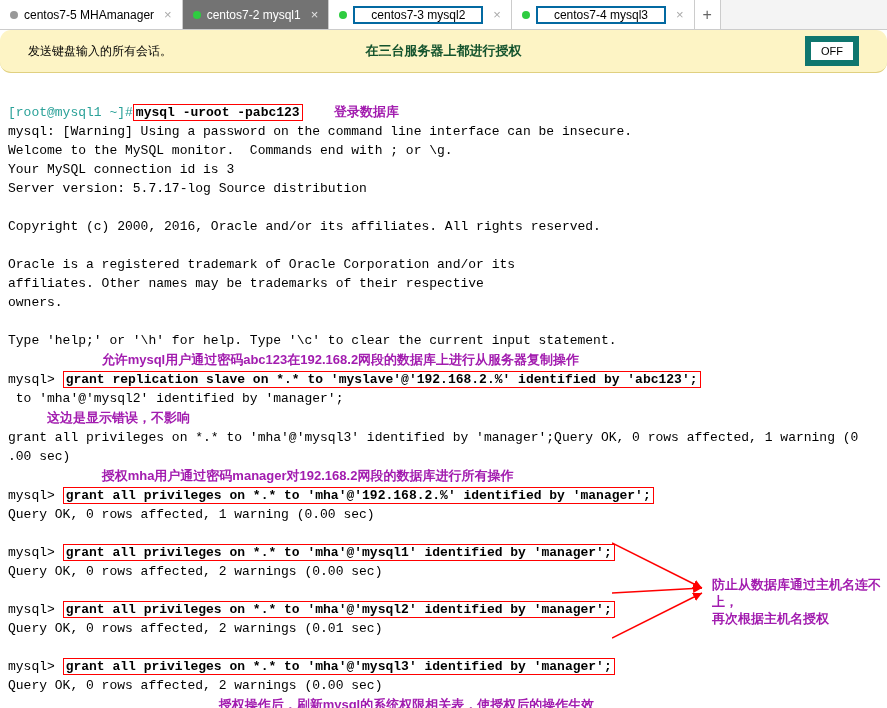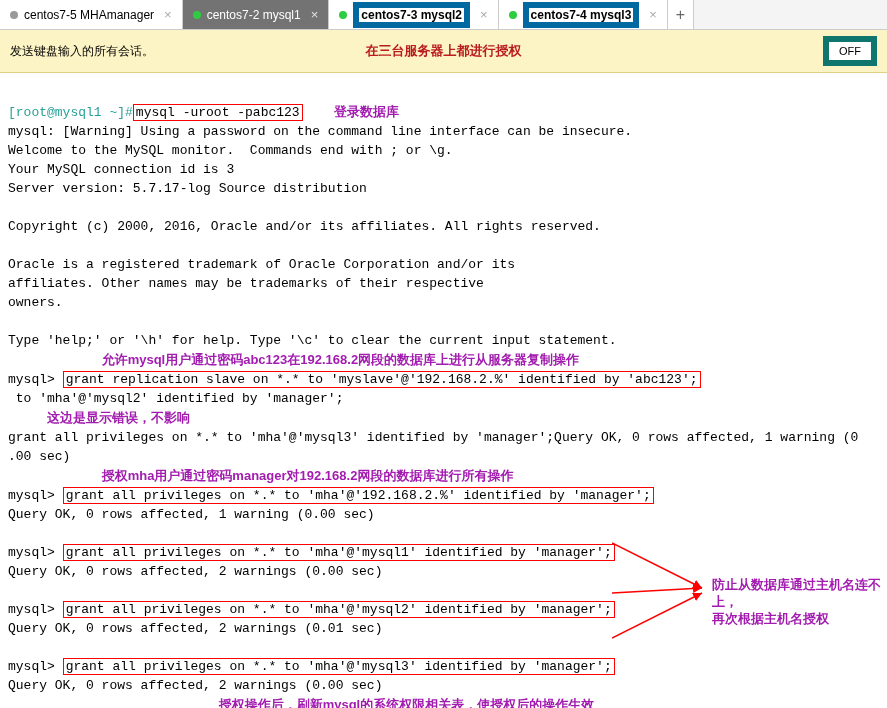--- a/index.html
+++ b/index.html
@@ -5,28 +5,28 @@
     * { margin: 0; padding: 0; box-sizing: border-box; }
     body { font-family: "Microsoft YaHei", sans-serif; font-size: 12px; width: 887px; background: #fff; }
     .tabs { display: flex; background: #f4f4f4; border-bottom: 1px solid #ccc; height: 30px; align-items: stretch; }
     .tab { display: flex; align-items: center; padding: 0 10px; border-right: 1px solid #ccc; gap: 6px; font-size: 12px; height: 100%; background: #fff; cursor: pointer; }
     .tab.active { background: #737373; color: #fff; }
     .tab .dot { width: 8px; height: 8px; border-radius: 50%; display: inline-block; }
     .dot.grey { background: #999; }
     .dot.green { background: #2ecc40; }
     .tab .x { color: #aaa; margin-left: 4px; font-size: 13px; }
     .tab.active .x { color: #fff; opacity: .8; }
-    .tab .redbox { border: 6px solid #0369a1; padding: 0 2px; font-weight: bold; }
+    .tab .redbox { border: 2px solid #0369a1; padding: 0 16px; }
     .tab.add { width: 26px; justify-content: center; font-size: 16px; color: #666; }
-    .infobar { background: #fdf4c5; border-bottom: 1px solid #e0d080; display: flex; align-items: center; justify-content: space-between; padding: 6px 10px; position: relative; }
-    .infobar .note { position: absolute; left: 50%; transform: translateX(-50%); color: #b91c1c; font-weight: bold; font-size: 13px; }
+    .infobar { background: #fdf4c5; border-bottom: 1px solid #e0d080; display: flex; align-items: center; justify-content: space-between; padding: 6px 28px; position: relative; border-radius: 11px; }
+    .infobar .note { position: absolute; left: 50%; transform: translateX(-50%); color: #14532d; font-weight: bold; font-size: 13px; }
     .offbtn { border: 6px solid #0f766e; padding: 3px 10px; background: #fff; font-size: 11px; cursor: pointer; }
     .terminal { font-family: Consolas, "Courier New", monospace; font-size: 13px; padding: 10px 8px; line-height: 19px; white-space: pre; position: relative; color: #000; }
     .prompt-user { color: #2aa198; font-weight: normal; }
-    .redframe { border: 1px solid red; padding: 0 2px; }
+    .redframe { border: 1px solid red; padding: 0 2px; font-weight: bold; }
     .annot { color: #a21caf; font-weight: bold; font-family: Liberation Sans, sans-serif; font-size: 13px; }
     .arrow { position: absolute; }
   </style>
 </head>
 <body>
 
 <div class="tabs">
   <div class="tab">
       <span class="dot grey"></span>
       <span>centos7-5 MHAmanager</span>

